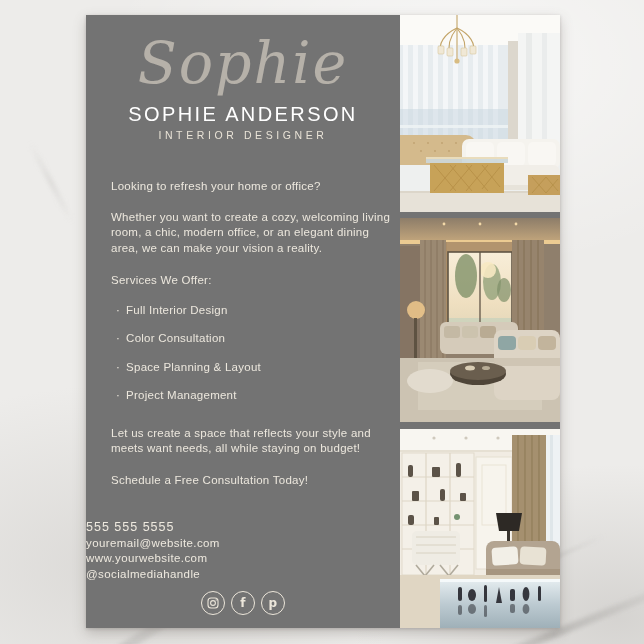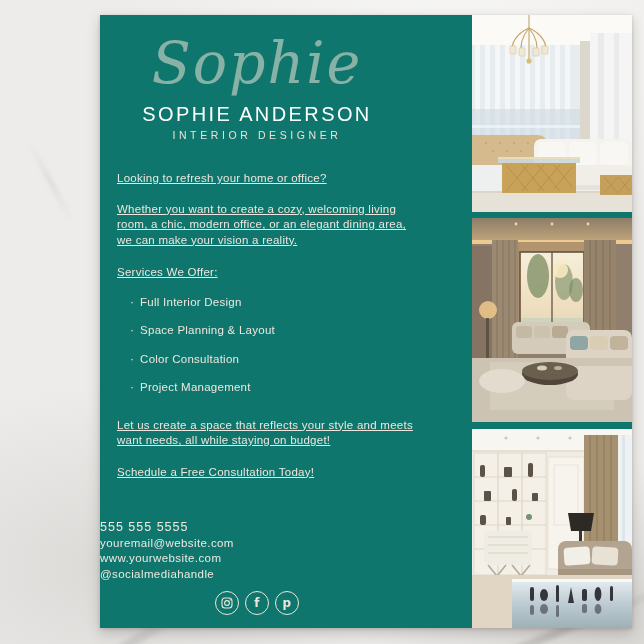--- a/index.html
+++ b/index.html
@@ -16,22 +16,22 @@
   .vein.v1{left:-40px;bottom:-30px;width:260px;height:10px;transform:rotate(-32deg);
     background:linear-gradient(90deg,transparent,rgba(150,148,146,.45),transparent);filter:blur(2px);}
   .vein.v2{right:-60px;bottom:6px;width:300px;height:8px;transform:rotate(-22deg);
     background:linear-gradient(90deg,transparent,rgba(160,158,155,.5),transparent);filter:blur(2px);}
   .vein.v3{right:30px;bottom:70px;width:180px;height:5px;transform:rotate(-24deg);
     background:linear-gradient(90deg,transparent,rgba(170,168,165,.35),transparent);filter:blur(1.5px);}
   .vein.v4{left:6px;top:180px;width:90px;height:5px;transform:rotate(62deg);
     background:linear-gradient(90deg,transparent,rgba(190,188,185,.35),transparent);filter:blur(2px);}
 
   .flyer{
-    position:absolute;left:100px;top:15px;width:532px;height:613px;
-    background:#0f766e;box-shadow:0 5px 12px rgba(95,90,83,.3), 0 1px 3px rgba(95,90,83,.25);
+    position:absolute;left:86px;top:15px;width:474px;height:613px;
+    background:#737373;box-shadow:0 5px 12px rgba(95,90,83,.3), 0 1px 3px rgba(95,90,83,.25);
   }
 
   
   .header{position:absolute;left:0;top:0;width:314px;text-align:center;}
   .script{
     position:absolute;left:0;top:20px;width:100%;
     font-family:"DejaVu Serif",serif;font-style:italic;font-weight:400;
     font-size:57px;letter-spacing:2px;color:rgba(236,228,213,.55);line-height:1;
     pointer-events:none;
   }
@@ -40,21 +40,21 @@
     font-size:20px;font-weight:500;letter-spacing:2.4px;color:#ffffff;
   }
   .title{
     position:absolute;left:0;top:114px;width:100%;
     font-size:10.5px;font-weight:400;letter-spacing:3.6px;color:#e9e3d7;
   }
 
   
   .bodycopy{position:absolute;left:17px;top:156px;width:296px;
     color:#ece7dd;font-size:11.5px;line-height:15.5px;letter-spacing:.25px;}
-  .bodycopy p{margin:0;text-decoration:underline;}
+  .bodycopy p{margin:8px;}
   .pitch{margin-top:15px !important;}
   .svc-head{margin-top:17px !important;}
   .svc-list{list-style:none;margin:14px 0 0 0;padding:0;}
   .svc-list li{margin:13px;}
   .svc-list li::before{content:"·";margin-right:6px;}
   .closing{margin-top:22px !important;}
   .cta{margin-top:16px !important;}
 
   
   .contact{position:absolute;left:0;top:505px;width:314px;text-align:left;
@@ -91,22 +91,22 @@
     <div class="title">INTERIOR DESIGNER</div>
   </div>
 
   <div class="bodycopy">
     <p class="intro">Looking to refresh your home or office?</p>
     <p class="pitch">Whether you want to create a cozy, welcoming living room, a chic, modern office, or an elegant dining area, we can make your vision a reality.</p>
     <p class="svc-head">Services We Offer:</p>
     <ul class="svc-list">
 
     <li>Full Interior Design</li>
+        <li>Color Consultation</li>
         <li>Space Planning &amp; Layout</li>
-        <li>Color Consultation</li>
         <li>Project Management</li>
       </ul>
     <p class="closing">Let us create a space that reflects your style and meets want needs, all while staying on budget!</p>
     <p class="cta">Schedule a Free Consultation Today!</p>
   </div>
 
   <div class="contact">
     <div class="phone">555 555 5555</div>
     <div class="email">youremail@website.com</div>
     <div class="website">www.yourwebsite.com</div>

